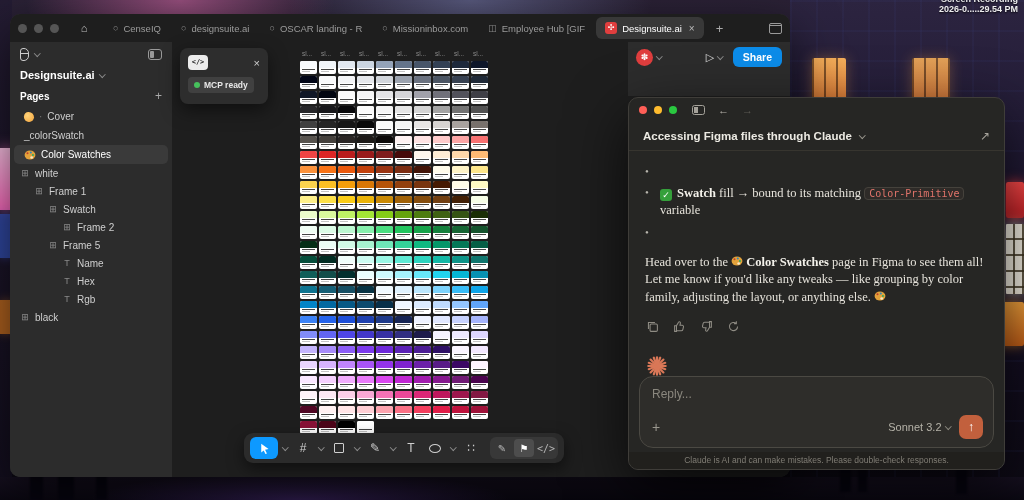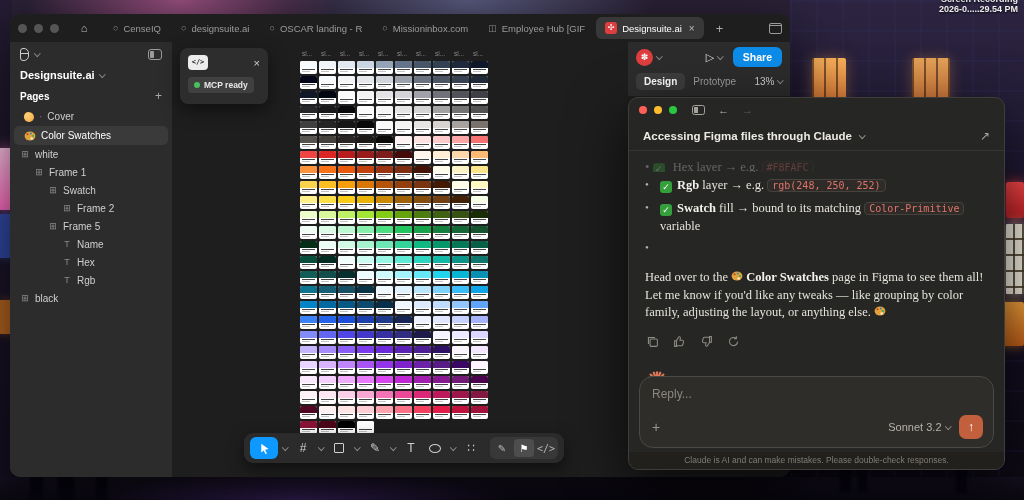--- a/index.html
+++ b/index.html
@@ -241,20 +241,23 @@
       <div class="sec-head">
         <span>Pages</span>
         <span class="plus">+</span>
       </div>
       <div id="pages-mount">
           <div class="pageitem">
             <span class="emoji-wave"></span>
             <span class="pagedot">·</span>
             <span>Cover</span>
           </div>
+          <div class="pageitem">
+            <span>_colorSwatch</span>
+          </div>
           <div class="pageitem sel">
             <svg width="12" height="10" viewBox="0 0 14 12" class="palette">
               <ellipse cx="7" cy="6" rx="6.5" ry="5.5" fill="#e2a23b"></ellipse>
               <circle cx="4" cy="4" r="1.2" fill="#c0392b"></circle>
               <circle cx="8" cy="3" r="1.2" fill="#2e86c1"></circle>
               <circle cx="10.5" cy="6" r="1.2" fill="#27ae60"></circle>
               <circle cx="9" cy="9" r="1.6" fill="#f7e6c4"></circle>
             </svg>
             <span>Color Swatches</span>
           </div>
@@ -2122,53 +2125,43 @@
         </span>
       </div>
       <div id="topright" class="abs">
         <div class="row1">
           <span class="avatar">✽</span>
           <span class="chev"></span>
           <span class="playbtn">▷</span>
           <span class="chev"></span>
           <span class="sharebtn">Share</span>
         </div>
-        <div class="row2">
-          <span class="designpill">Design</span>
-          <span class="proto">Prototype</span>
-          <span class="zoomctl">
-            <span>13%</span>
-            <span class="chev"></span>
-          </span>
-        </div>
       </div>
     </div>
   </div>
 </div>
 
 <div id="claude" class="abs">
   <div id="ctitlebar">
     <span class="cdot" style="background:#ff5f57;"></span>
     <span class="cdot" style="background:#febc2e;"></span>
     <span class="cdot" style="background:#2ac840;"></span>
     <span class="cpanelicon"></span>
     <span class="cnav">←</span>
     <span class="cnav dim">→</span>
   </div>
   <div id="chead">
     <span class="title">Accessing Figma files through Claude</span>
     <span class="chev"></span>
     <span class="share">↗</span>
   </div>
   <div id="cmsgs">
-    <div class="fadeline" id="fade-mount"><span><span class="dot">• </span><span class="check">✓</span> Hex layer → e.g. <span class="codechip">#F8FAFC</span></span></div>
     <div id="bullets-mount">
         <div class="bullet">
           <span class="dot">•</span>
-          <span><span class="check">✓</span><b>Rgb</b> layer → e.g. <span class="codechip">rgb(248, 250, 252)</span></span>
         </div>
         <div class="bullet">
           <span class="dot">•</span>
           <span><span class="check">✓</span><b>Swatch</b> fill → bound to its matching <span class="codechip">Color-Primitive</span> variable</span>
         </div>
         <div class="bullet">
           <span class="dot">•</span>
         </div>
       </div>
     <div class="para" id="para-mount">Head over to the <svg width="12" height="10" viewBox="0 0 14 12" class="palette">

